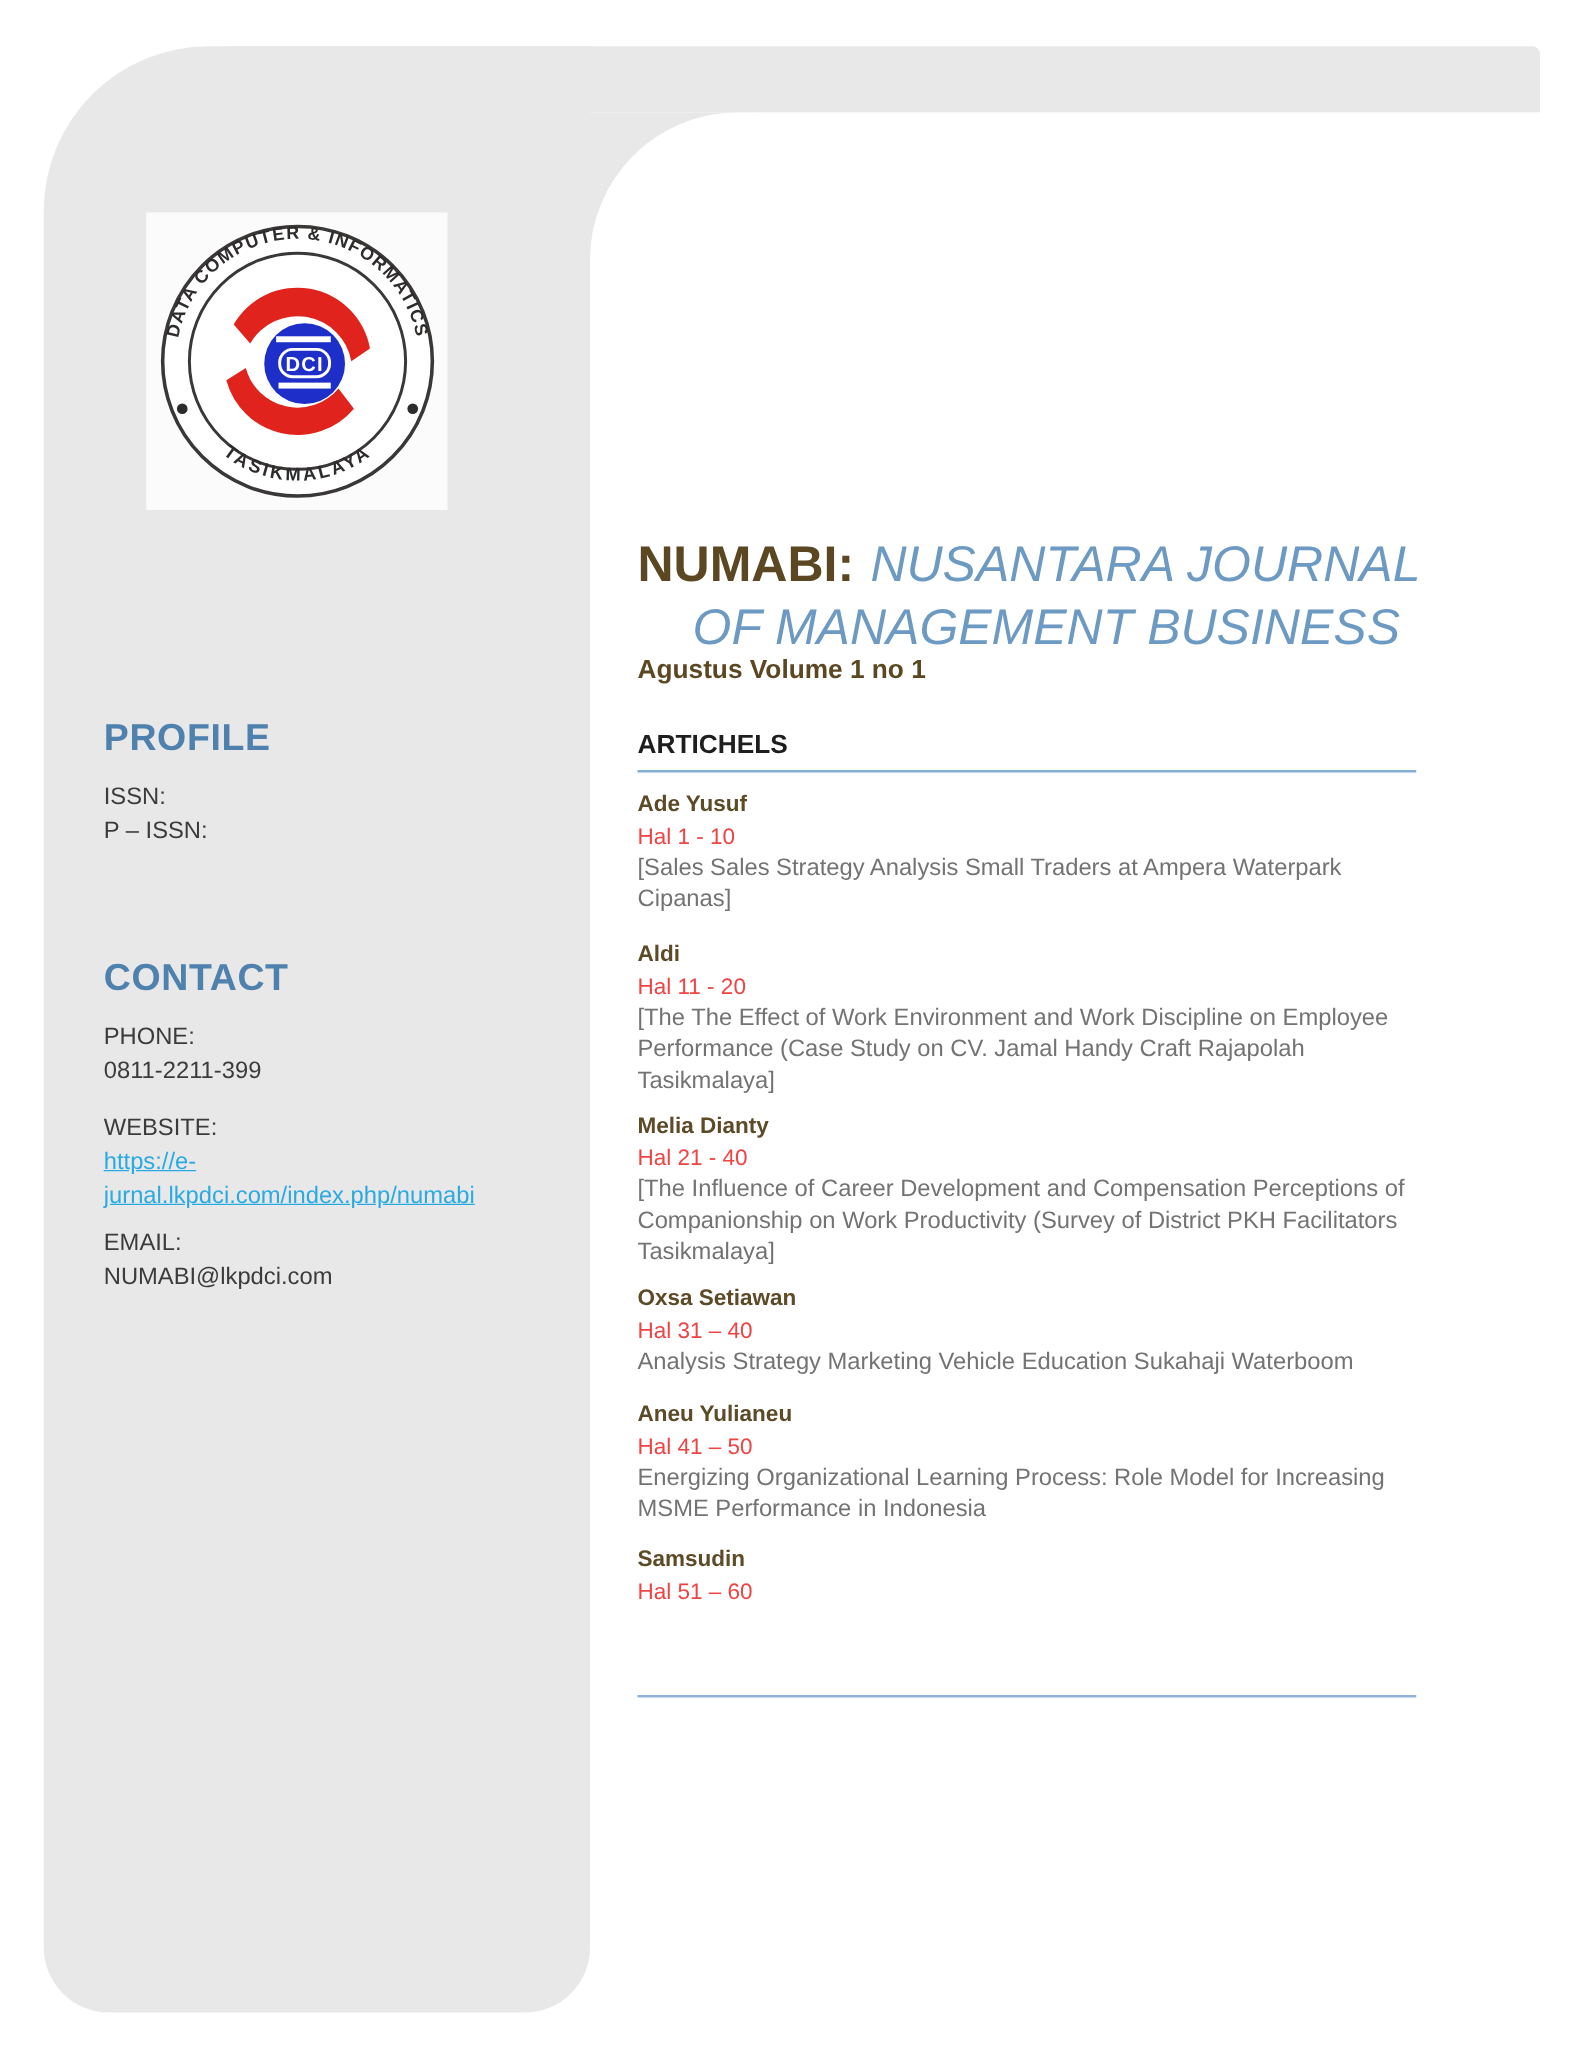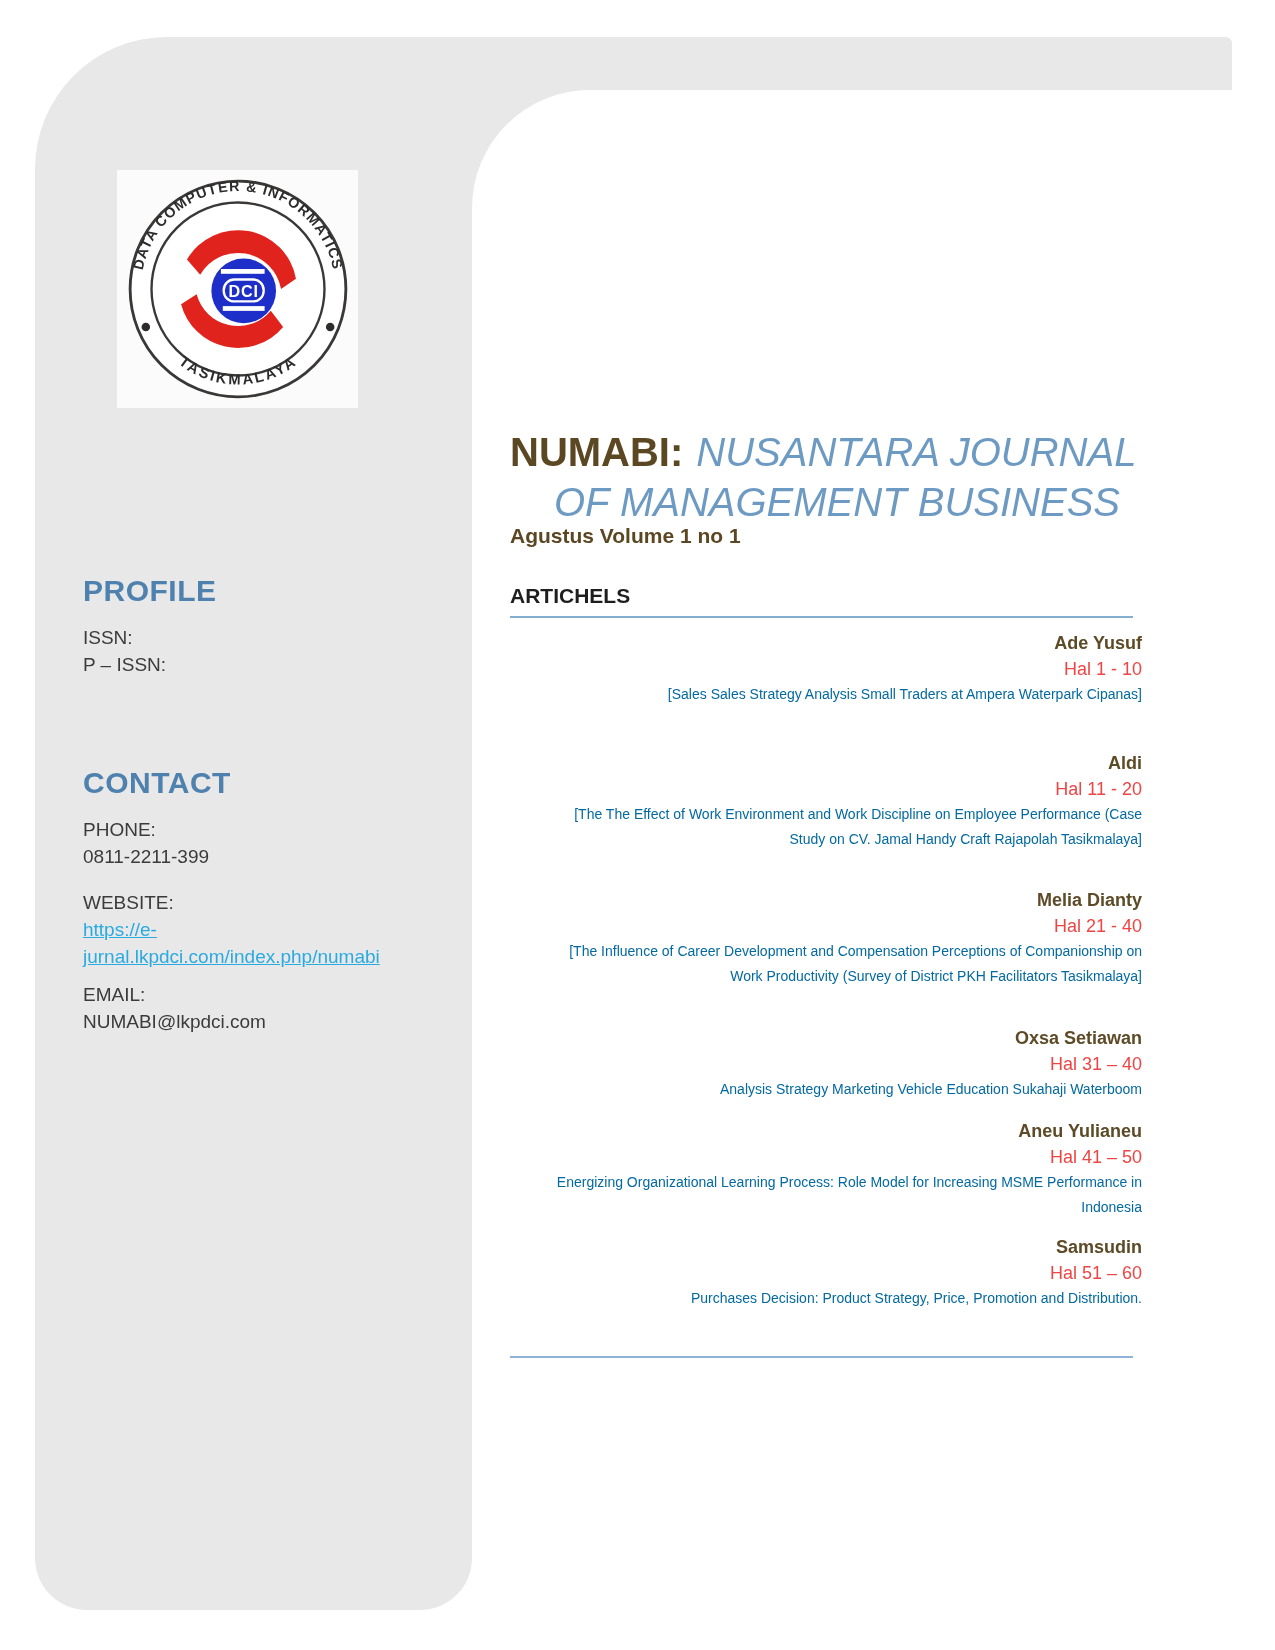--- a/index.html
+++ b/index.html
@@ -28,24 +28,24 @@
   
   .page-title{position:absolute;left:38px;top:337px;width:660px;
     font-size:40px;line-height:50px;}
   .t-prefix{font-weight:bold;color:#5b4722;}
   .t-it{font-style:italic;color:#6d9ac2;margin-left:13px;}
   .t-it2{font-style:italic;color:#6d9ac2;margin-left:44px;}
   .subtitle{position:absolute;left:38px;top:434px;font-size:21px;font-weight:bold;color:#5b4722;}
   .articles-heading{position:absolute;left:38px;top:494px;width:623px;
     font-size:21px;font-weight:800;color:#1e1e1e;padding-bottom:8px;
     border-bottom:2px solid #85aed3;}
-  .article{position:absolute;left:38px;width:632px;text-align:right;}
+  .article{position:absolute;left:38px;width:632px;}
   .art-author{font-size:18px;font-weight:bold;color:#5d4a26;line-height:26px;}
   .art-pages{font-size:18px;color:#ef4444;line-height:26px;}
-  .art-title{font-size:14px;color:#0369a1;line-height:25px;margin-left:38px;}
+  .art-title{font-size:19px;color:#737373;line-height:25px;}
   .bottom-rule{position:absolute;left:38px;top:1266px;width:623px;
     border-top:2px solid #8fb3d8;height:0;}
 </style>
 </head>
 <body>
 
 <div class="gray-bar"></div>
 <div class="gray-col"></div>
 <div class="corner-patch"></div>
 
@@ -86,21 +86,20 @@
 
   <div class="article" style="top:1028px">
     <div class="art-author">Aneu Yulianeu</div>
     <div class="art-pages">Hal 41 – 50</div>
     <div class="art-title">Energizing Organizational Learning Process: Role Model for Increasing MSME Performance in Indonesia</div>
   </div>
 
   <div class="article" style="top:1144px">
     <div class="art-author">Samsudin</div>
     <div class="art-pages">Hal 51 – 60</div>
-    <div class="art-title">Purchases Decision: Product Strategy, Price, Promotion and Distribution.</div>
   </div>
 
   <div class="bottom-rule"></div>
 </div>
 
 <div class="logo-box">
   <svg width="230" height="230" viewBox="-121 -121 242 242">
     <circle r="113.5" fill="#ffffff" stroke="#3a3737" stroke-width="3"></circle>
     <circle r="91" fill="none" stroke="#3a3737" stroke-width="2.5"></circle>
     <defs>

